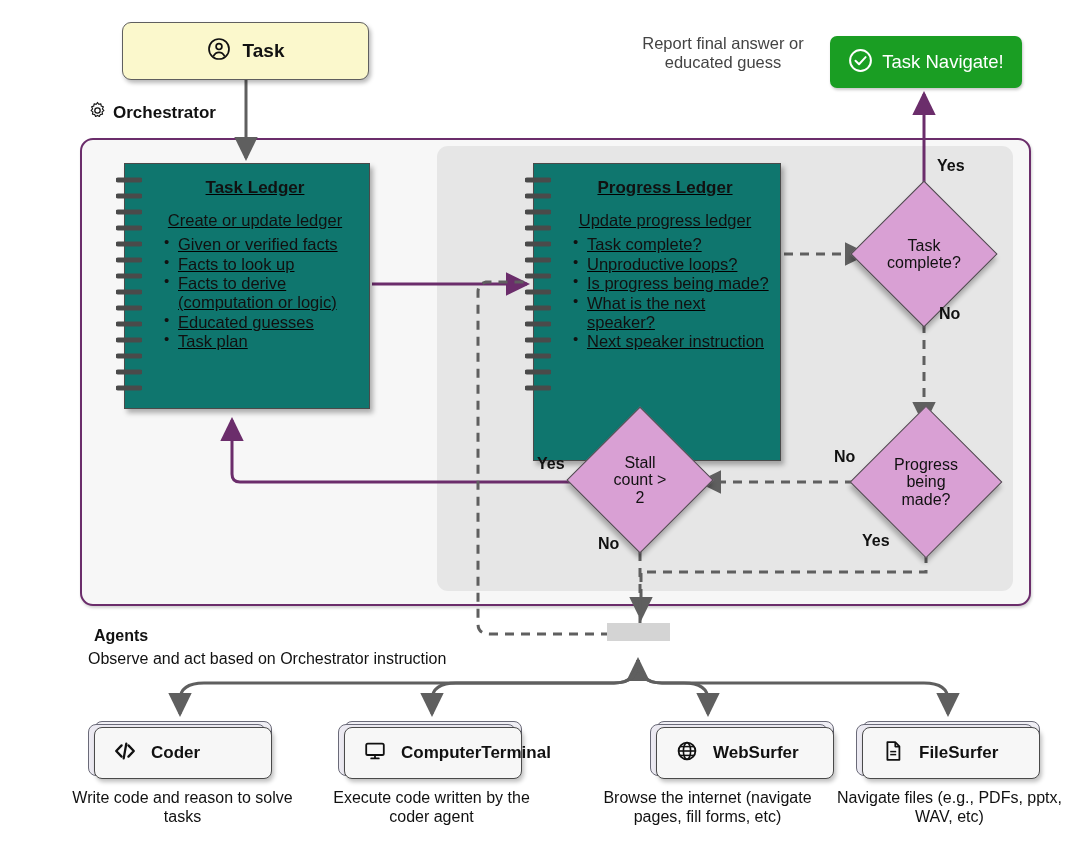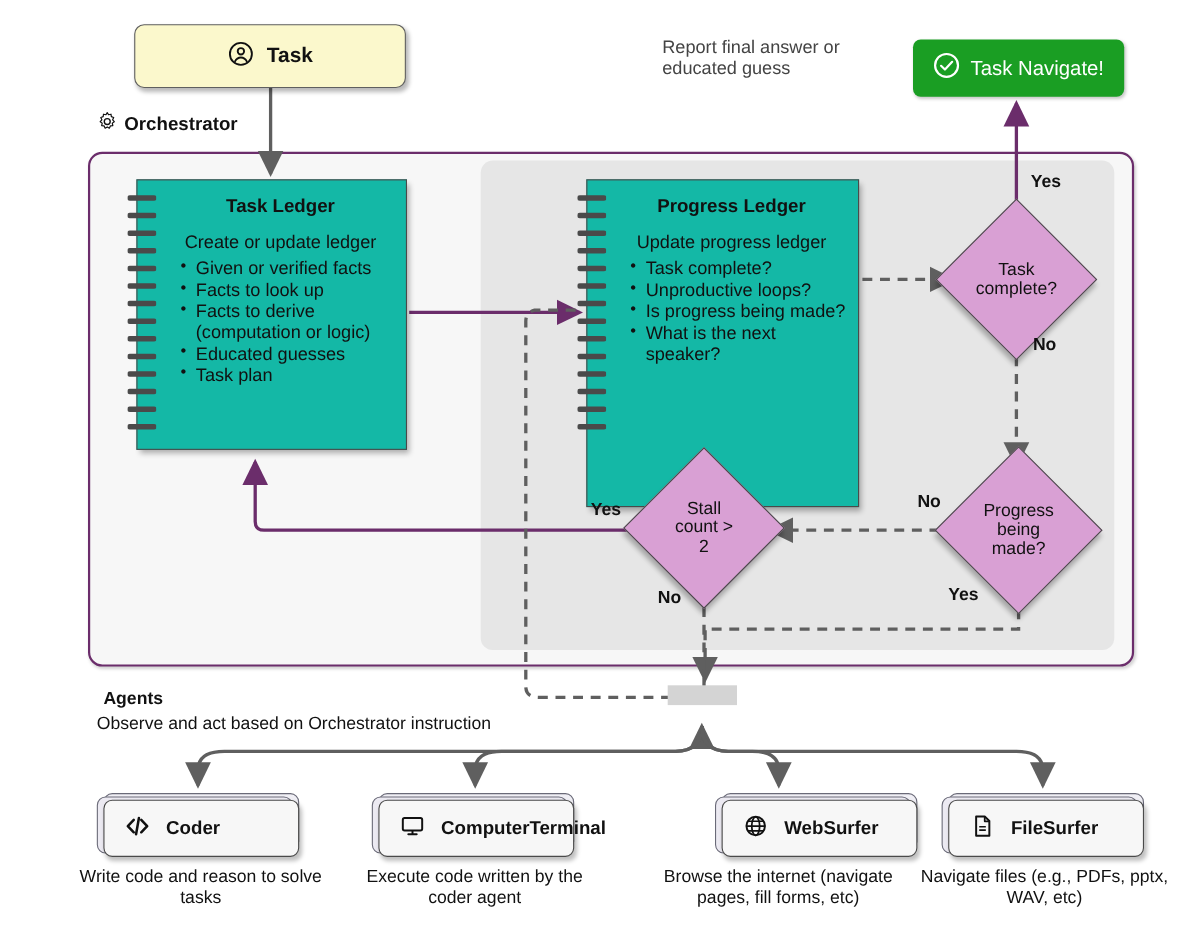--- a/index.html
+++ b/index.html
@@ -51,23 +51,24 @@
   .inner-panel {
     position: absolute; left: 437px; top: 146px;
     width: 576px; height: 445px;
     background: #e6e6e6;
     border-radius: 11px;
   }
 
   
   .ledger {
     position: absolute;
-    background: #14b8a6;
+    background: #0f766e;
     border: 1.8px solid #4a4a4a;
     box-shadow: 3px 4px 5px rgba(0,0,0,.30);
+    text-decoration: underline;
   }
   .ledger .spiral {
     position: absolute; left: -9px; top: 8px; bottom: 8px; width: 26px;
   }
   .ledger .body {
     padding: 14px 10px 10px 26px;
   }
   .ledger .title {
     text-align: center; font-size: 17px; font-weight: bold;
     color: #111; margin-bottom: 13px;
@@ -111,22 +112,22 @@
 
   
   .elabel {
     position: absolute; font-size: 16px; font-weight: bold; color: #111;
     white-space: nowrap;
     text-align: center;
   }
 
   
   .report-text {
-    position: absolute; left: 602px; top: 34px; width: 206px;
-    font-size: 16.5px; color: #444; line-height: 1.18;
+    position: absolute; left: 620px; top: 34px; width: 206px;
+    text-align: center; font-size: 16.5px; color: #444; line-height: 1.18;
   }
   .complete-badge {
     position: absolute; left: 830px; top: 36px;
     width: 192px; height: 52px;
     background: #1a9e23;
     border-radius: 7px;
     display: flex; align-items: center; justify-content: center; gap: 9px;
     box-shadow: 1px 2px 3px rgba(0,0,0,.22);
   }
   .complete-badge .label {
@@ -315,20 +316,21 @@
       </g>
     </svg>
     <div class="body">
       <div class="title">Progress Ledger</div>
       <div class="sub">Update progress ledger</div>
       <ul>
         <li>Task complete?</li>
         <li>Unproductive loops?</li>
         <li>Is progress being made?</li>
         <li>What is the next speaker?</li>
+        <li>Next speaker instruction</li>
       </ul>
     </div>
   </div>
 
   <div class="diamond" id="d-task-complete">
     <div class="shape"></div>
     <div class="dtext">
       <div>Task</div>
       <div>complete?</div>
     </div>

